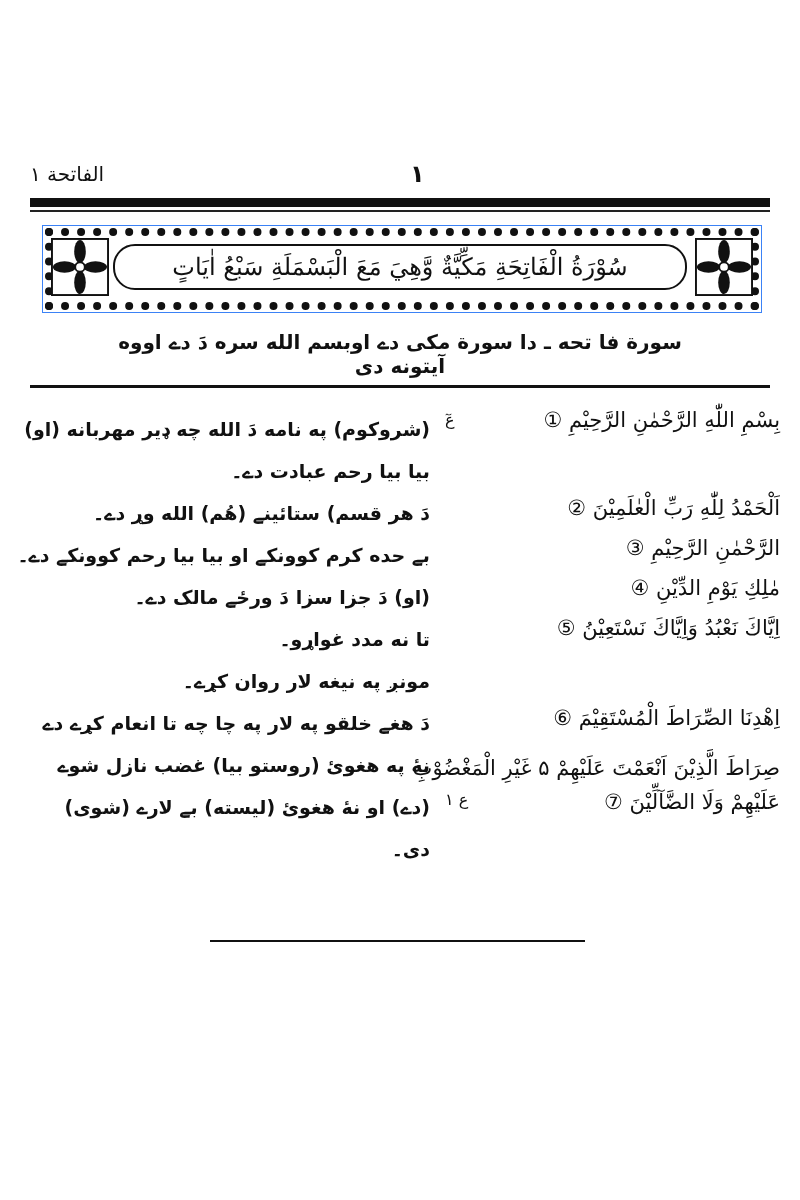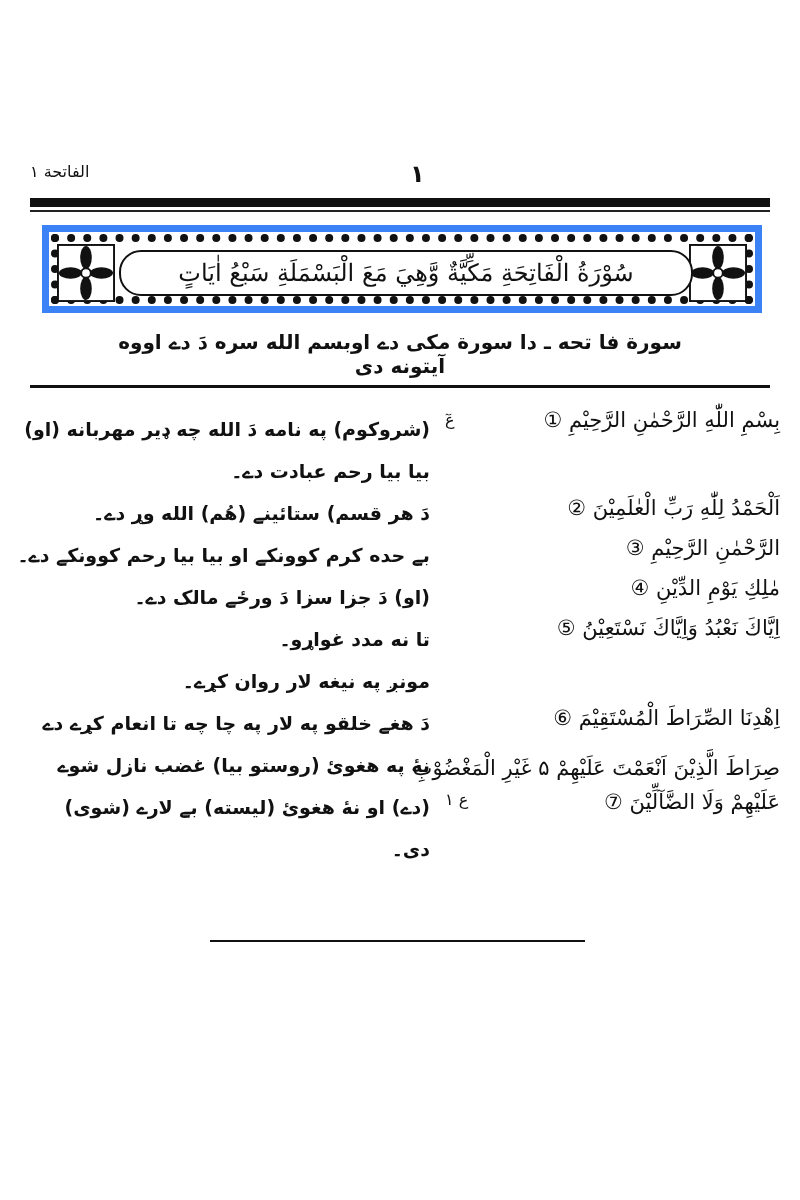--- a/index.html
+++ b/index.html
@@ -4,27 +4,27 @@
 <style>
   * { box-sizing: border-box; margin: 0; padding: 0; }
   html, body { width: 800px; height: 1200px; background: #ffffff; overflow: hidden; }
   body { position: relative; font-family: "DejaVu Sans", sans-serif; color: #111; }
 
   .page { position: absolute; left: 0; top: 0; width: 800px; height: 1200px; }
 
   
   .header-row { position: absolute; top: 160px; left: 30px; width: 740px; height: 30px; }
   .page-number { position: absolute; left: 380px; top: 0; font-size: 24px; font-weight: bold; }
-  .surah-short { position: absolute; left: 0; top: 2px; font-size: 16px; direction: rtl; }
+  .surah-short { position: absolute; left: 0; top: 2px; font-size: 20px; direction: rtl; }
   .rule-thick { position: absolute; top: 198px; left: 30px; width: 740px; height: 9px; background: #111; }
   .rule-thin { position: absolute; top: 210px; left: 30px; width: 740px; height: 2px; background: #222; }
 
   
   .banner { position: absolute; top: 225px; left: 42px; width: 720px; height: 88px;
-            border: 7px solid #3b82f6; background: #fff; }
+            border: 1px solid #3b82f6; background: #fff; }
   .banner-pattern { position: absolute; inset: 2px; border: 8px dotted #111; }
   .banner-inner { position: absolute; top: 18px; left: 70px; width: 574px; height: 46px;
                   border: 2px solid #111; border-radius: 22px; background: #fff;
                   display: flex; align-items: center; justify-content: center; }
   .banner-title { direction: rtl; font-size: 24px; font-family: "DejaVu Serif", serif; }
   .rosette { position: absolute; top: 12px; width: 58px; height: 58px; }
   .rosette.left { left: 8px; }
   .rosette.right { right: 8px; }
 
   .subtitle { position: absolute; top: 330px; left: 100px; width: 600px; text-align: center;

